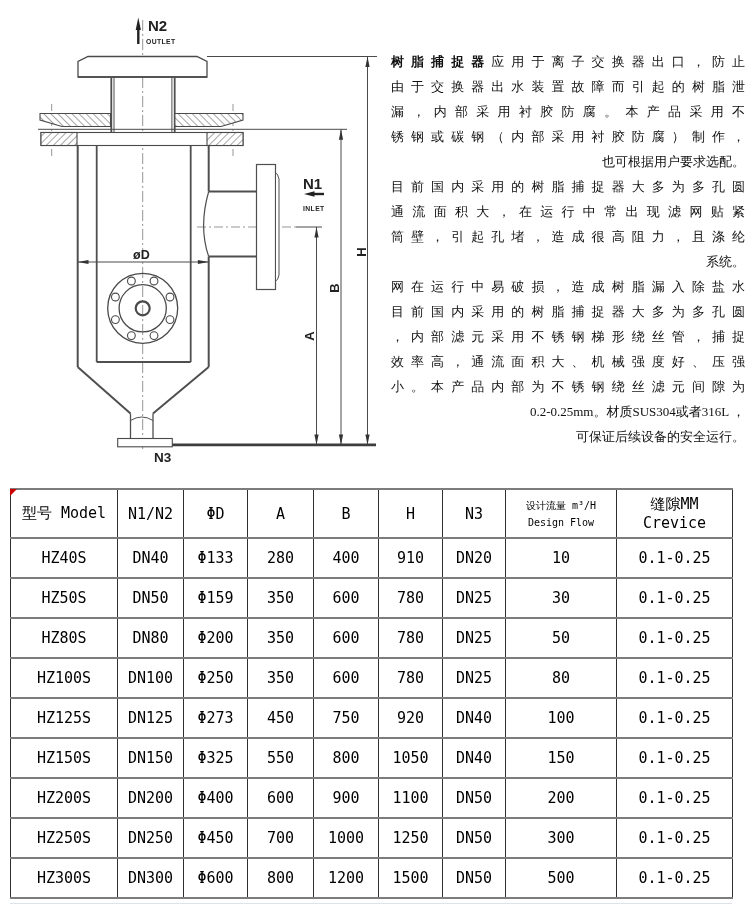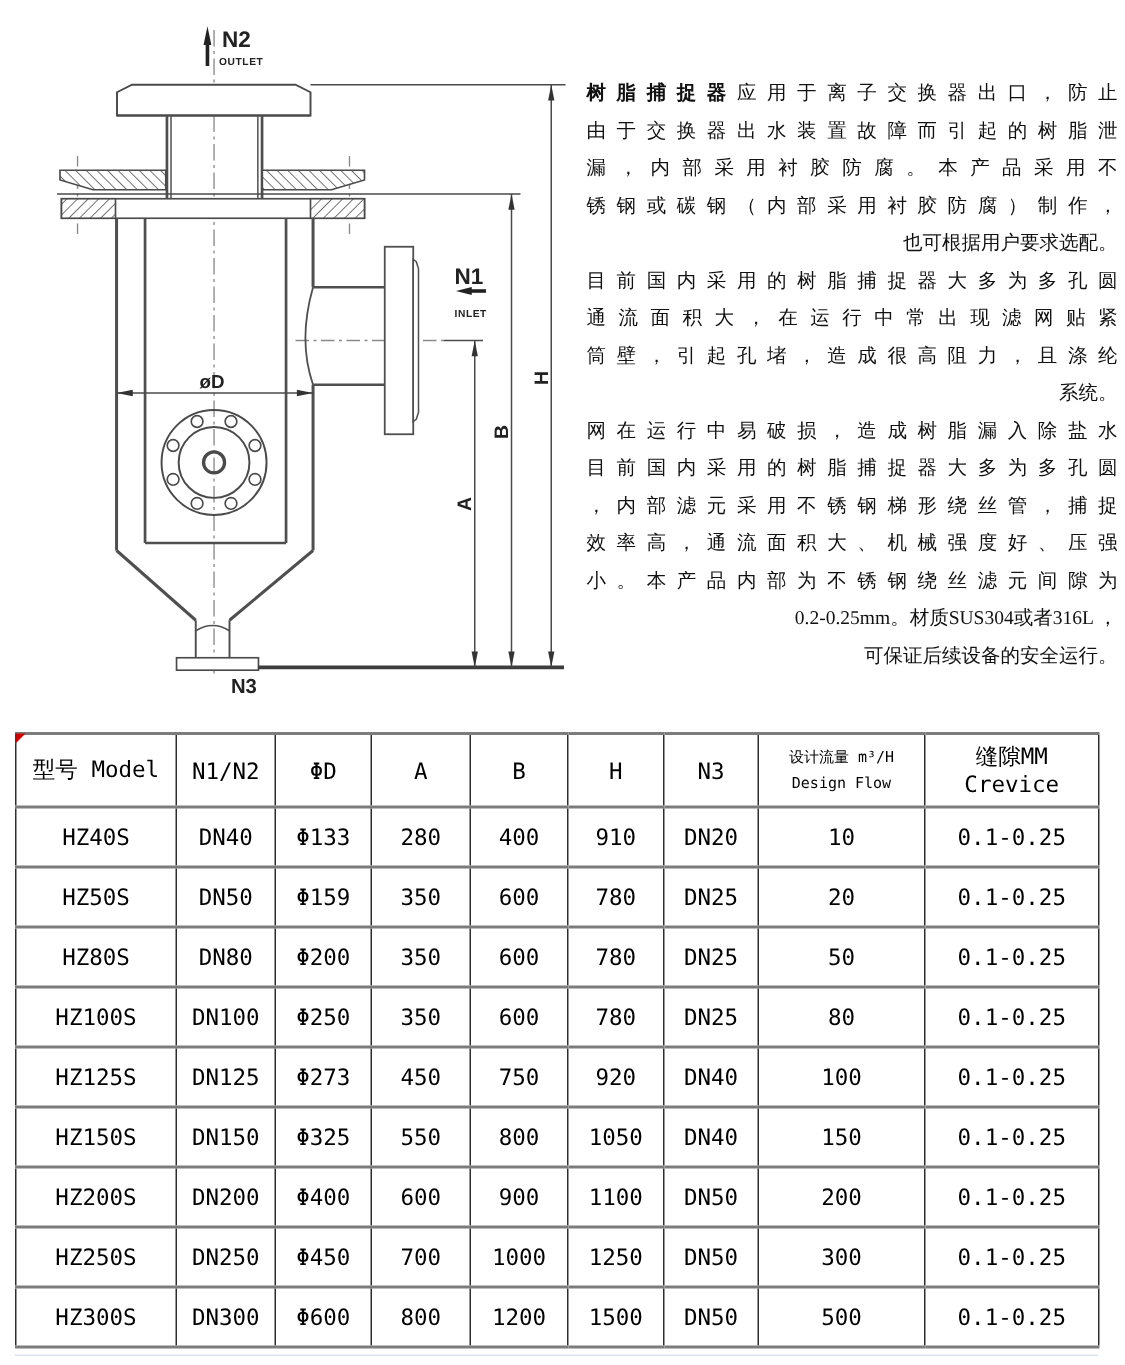--- a/index.html
+++ b/index.html
@@ -219,21 +219,21 @@
             <td>0.1-0.25</td>
           </tr>
           <tr>
             <td>HZ50S</td>
             <td>DN50</td>
             <td>Φ159</td>
             <td>350</td>
             <td>600</td>
             <td>780</td>
             <td>DN25</td>
-            <td>20</td>
+            <td>30</td>
             <td>0.1-0.25</td>
           </tr>
           <tr>
             <td>HZ80S</td>
             <td>DN80</td>
             <td>Φ200</td>
             <td>350</td>
             <td>600</td>
             <td>780</td>
             <td>DN25</td>

